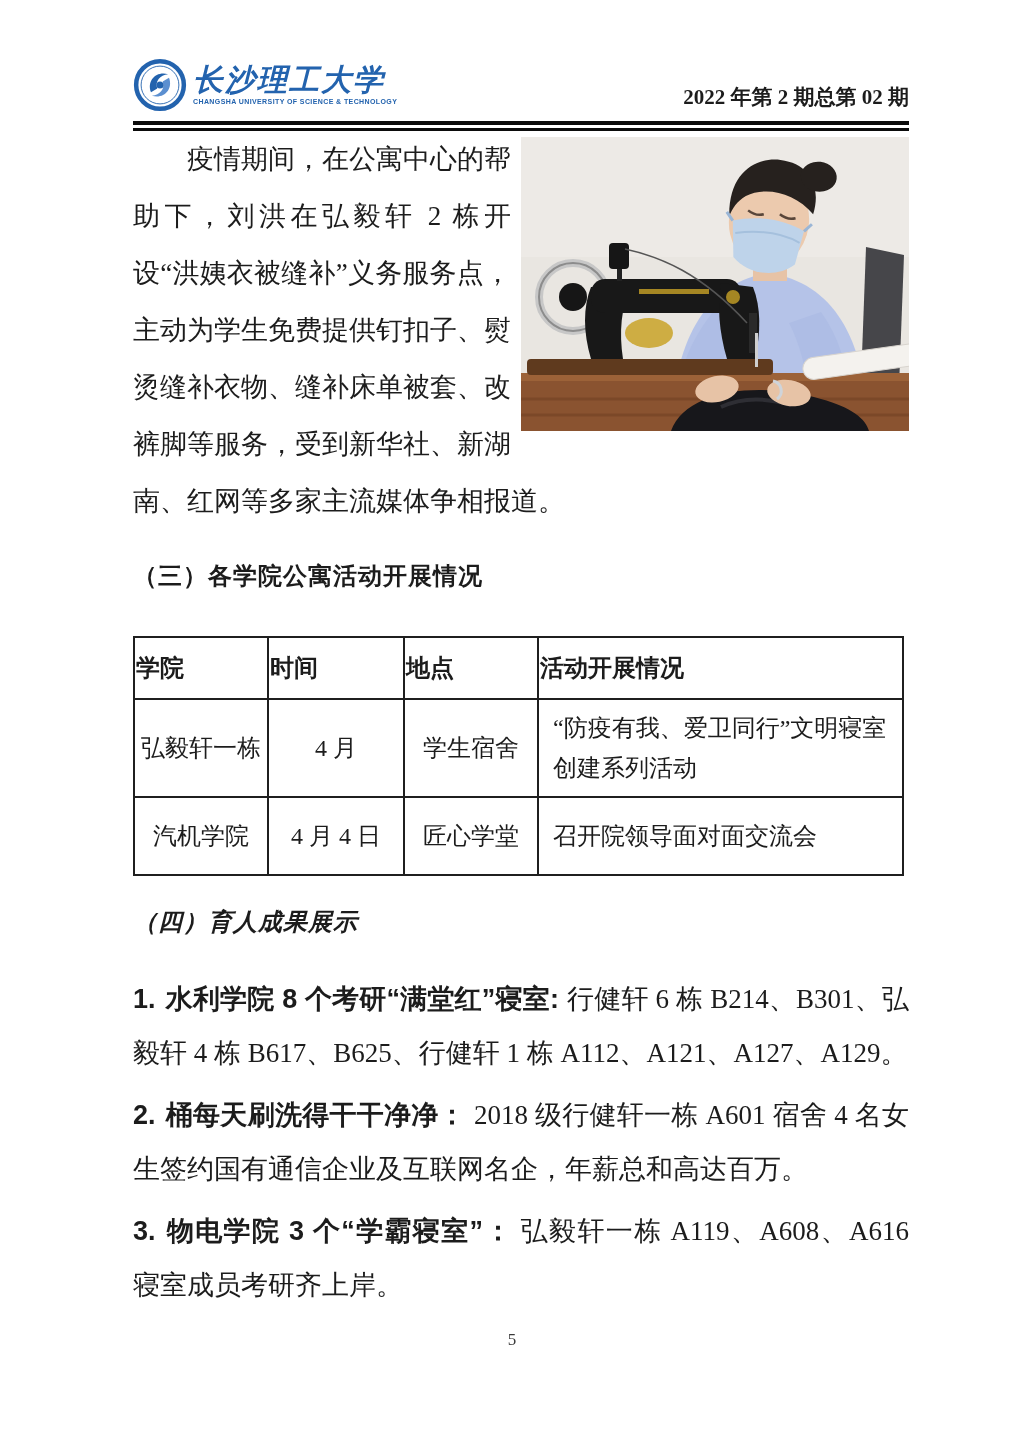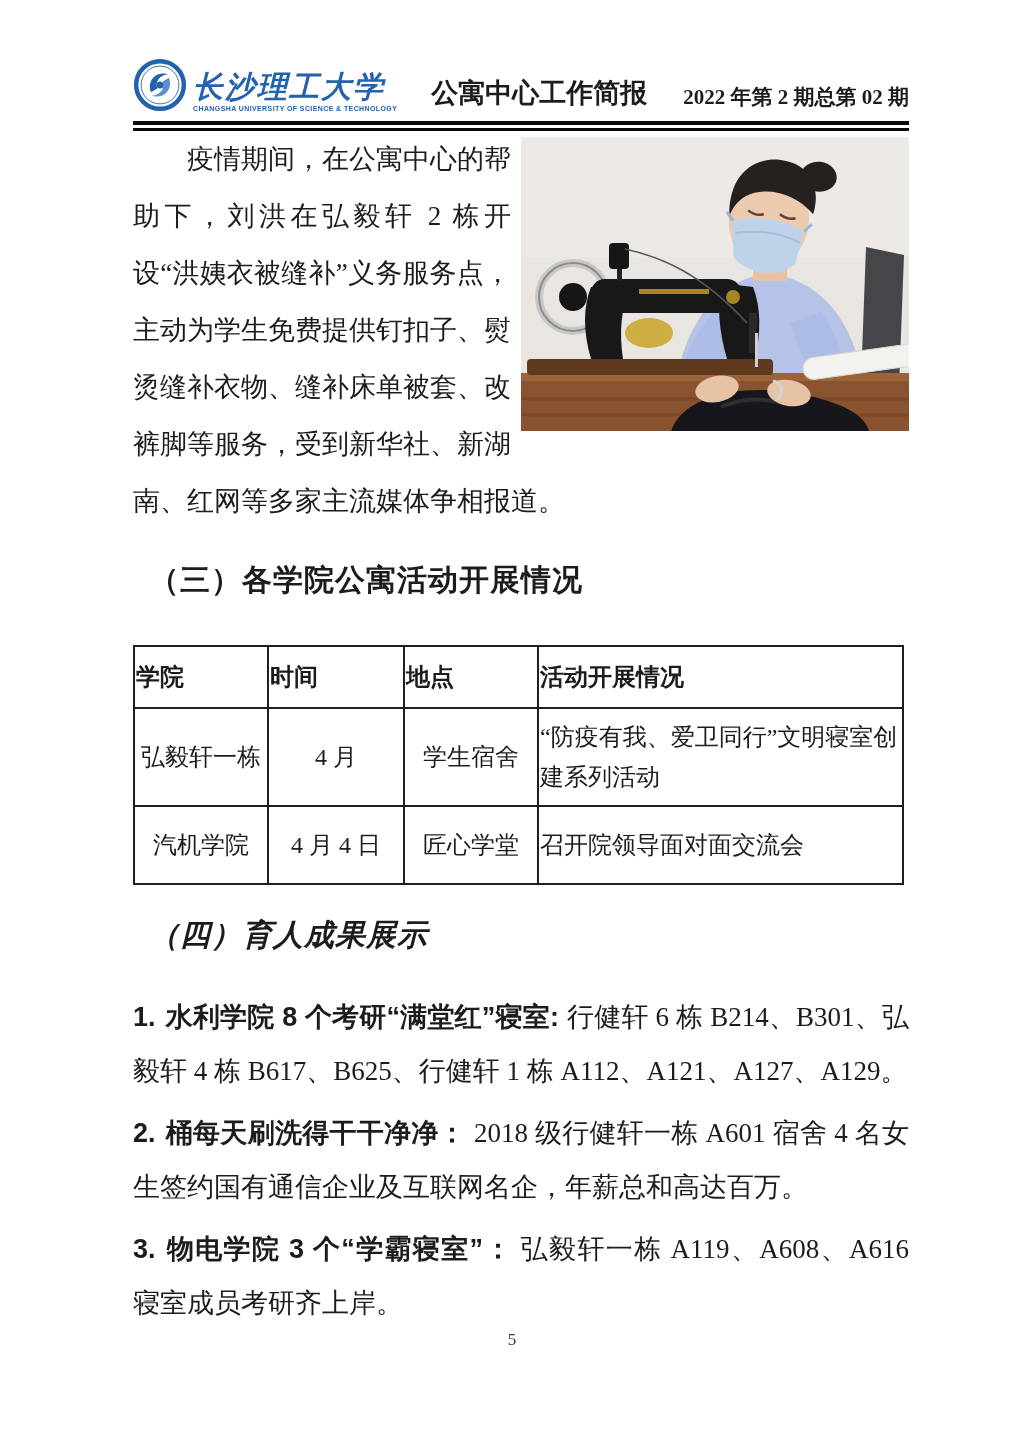--- a/index.html
+++ b/index.html
@@ -3,21 +3,21 @@
 <meta charset="utf-8">
 <style>
   html,body{margin:0;padding:0;background:#ffffff;}
   body{width:1024px;height:1447px;position:relative;
        font-family:"Liberation Serif","DejaVu Serif",serif;color:#1c1c1c;}
   .page{position:absolute;inset:0;background:#ffffff;overflow:hidden;}
   .content{position:absolute;left:133px;top:58px;width:776px;}
 
   
   .header{display:flex;align-items:flex-end;justify-content:space-between;}
-  .logo-group{display:flex;align-items:flex-end;gap:6px;}
+  .logo-group{display:flex;align-items:center;gap:6px;}
   .emblem{width:54px;height:54px;flex:0 0 auto;}
   .logo-txt{display:flex;flex-direction:column;line-height:1;}
   .cn-name{font-size:30px;font-weight:bold;font-style:italic;color:#2363ae;
            letter-spacing:2px;font-family:"Liberation Serif",serif;}
   .en-name{font-size:7px;color:#2363ae;letter-spacing:.4px;margin-top:3px;
            font-family:"Liberation Sans",sans-serif;font-weight:bold;}
   .report-title{font-size:27px;font-weight:bold;margin-left:-2px;
                 padding-bottom:1px;white-space:nowrap;}
   .issue{font-size:21px;font-weight:bold;white-space:nowrap;padding-bottom:1px;}
 
@@ -27,33 +27,33 @@
   
   .para{font-size:27px;line-height:57px;text-align:justify;margin:0;}
   .p1{margin-top:13px;}
   .p2wrap{margin-top:0;}
   .p2{ text-indent:2em;}
   .photo-fig{float:right;width:388px;height:294px;margin:6px 0 10px 10px;}
   .photo-fig svg{width:100%;height:100%;display:block;}
   .clear{clear:both;}
 
   .sec-heading{font-family:"Liberation Sans","DejaVu Sans",sans-serif;
-               font-weight:bold;font-size:30px;margin:16px;letter-spacing:1px;}
+               font-weight:bold;font-size:24px;margin:0;letter-spacing:1px;}
   .h3{margin-top:30px;}
   .h4{margin-top:30px;font-style:italic;}
 
   
   table.activity{width:771px;border-collapse:collapse;margin-top:44px;
                  border:2px solid #1f1f1f;}
   table.activity th,table.activity td{border:2px solid #1f1f1f;font-size:24px;}
   table.activity th{font-family:"Liberation Sans","DejaVu Sans",sans-serif;
                     font-weight:bold;height:58px;text-align:left;}
   table.activity td{height:60px;text-align:center;line-height:40px;}
   table.activity tr.r1 td{height:76px;}
-  table.activity td.detail{text-align:left;padding:8px 1px;}
+  table.activity td.detail{text-align:left;padding:8px 14px;}
   .c1{width:130px;} .c2{width:132px;} .c3{width:130px;margin-top:40px;}
 
   
   .results{margin-top:34px;}
   .res-item{font-size:27px;line-height:54px;text-align:justify;margin:0 0 8px 0;}
   .res-num{font-weight:bold;font-family:"Liberation Sans","DejaVu Sans",sans-serif;
            padding-right:10px;}
   .res-bold{font-weight:bold;font-family:"Liberation Sans","DejaVu Sans",sans-serif;
             padding-right:8px;}
 
@@ -75,21 +75,20 @@
             <path d="M20 38 C15 25 26 14 39 18 C30 19 24 26 27 34 Z" fill="#2363ae"></path>
             <path d="M40 22 C45 35 34 46 21 42 C30 41 36 34 33 26 Z" fill="#5b8fd0"></path>
             <circle cx="30" cy="30" r="4" fill="#2363ae"></circle>
           </svg>
         </span>
         <span class="logo-txt">
           <span class="cn-name">长沙理工大学</span>
           <span class="en-name">CHANGSHA UNIVERSITY OF SCIENCE &amp; TECHNOLOGY</span>
         </span>
       </div>
-      <div class="report-title">公寓中心工作简报</div>
       <div class="issue">2022 年第 2 期总第 02 期</div>
     </div>
 
     <div class="divider"></div>
 
 
     <div class="p2wrap">
       <figure class="photo-fig">
         <svg viewBox="0 0 388 294" preserveAspectRatio="none">
 

